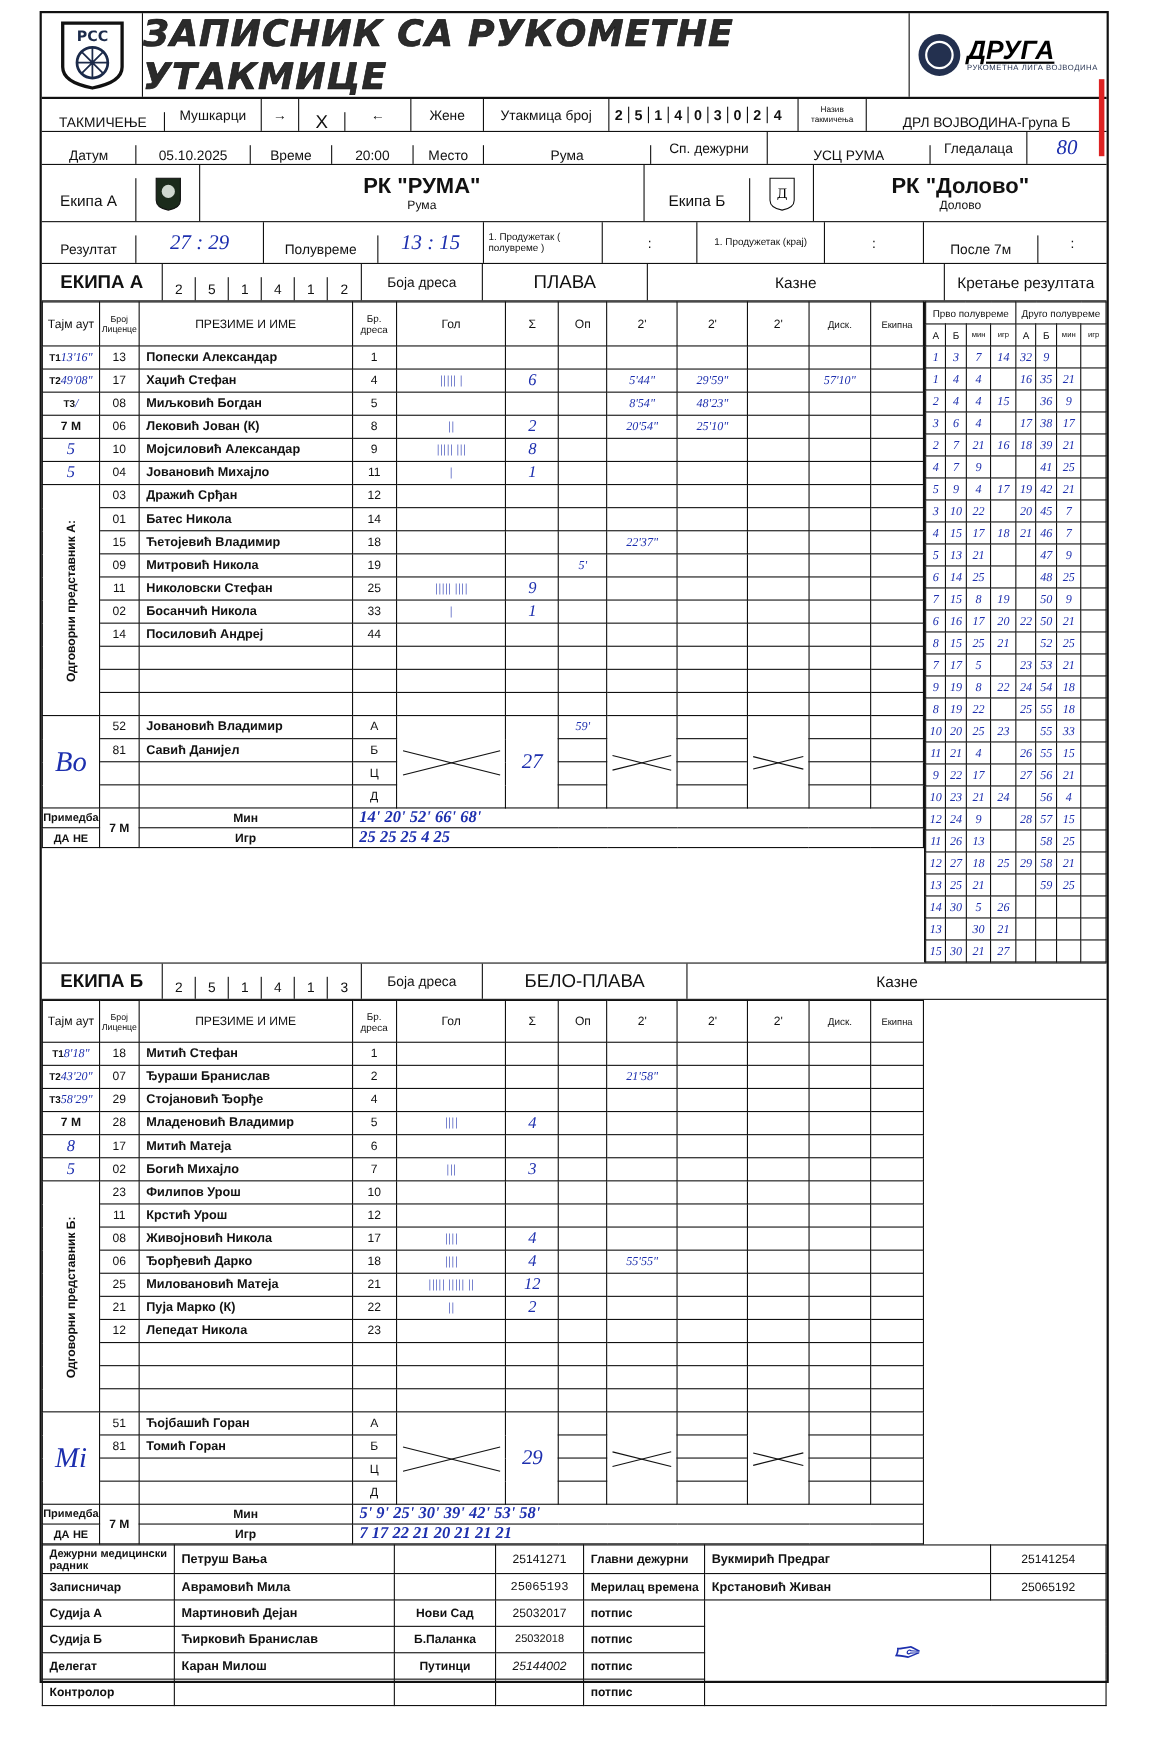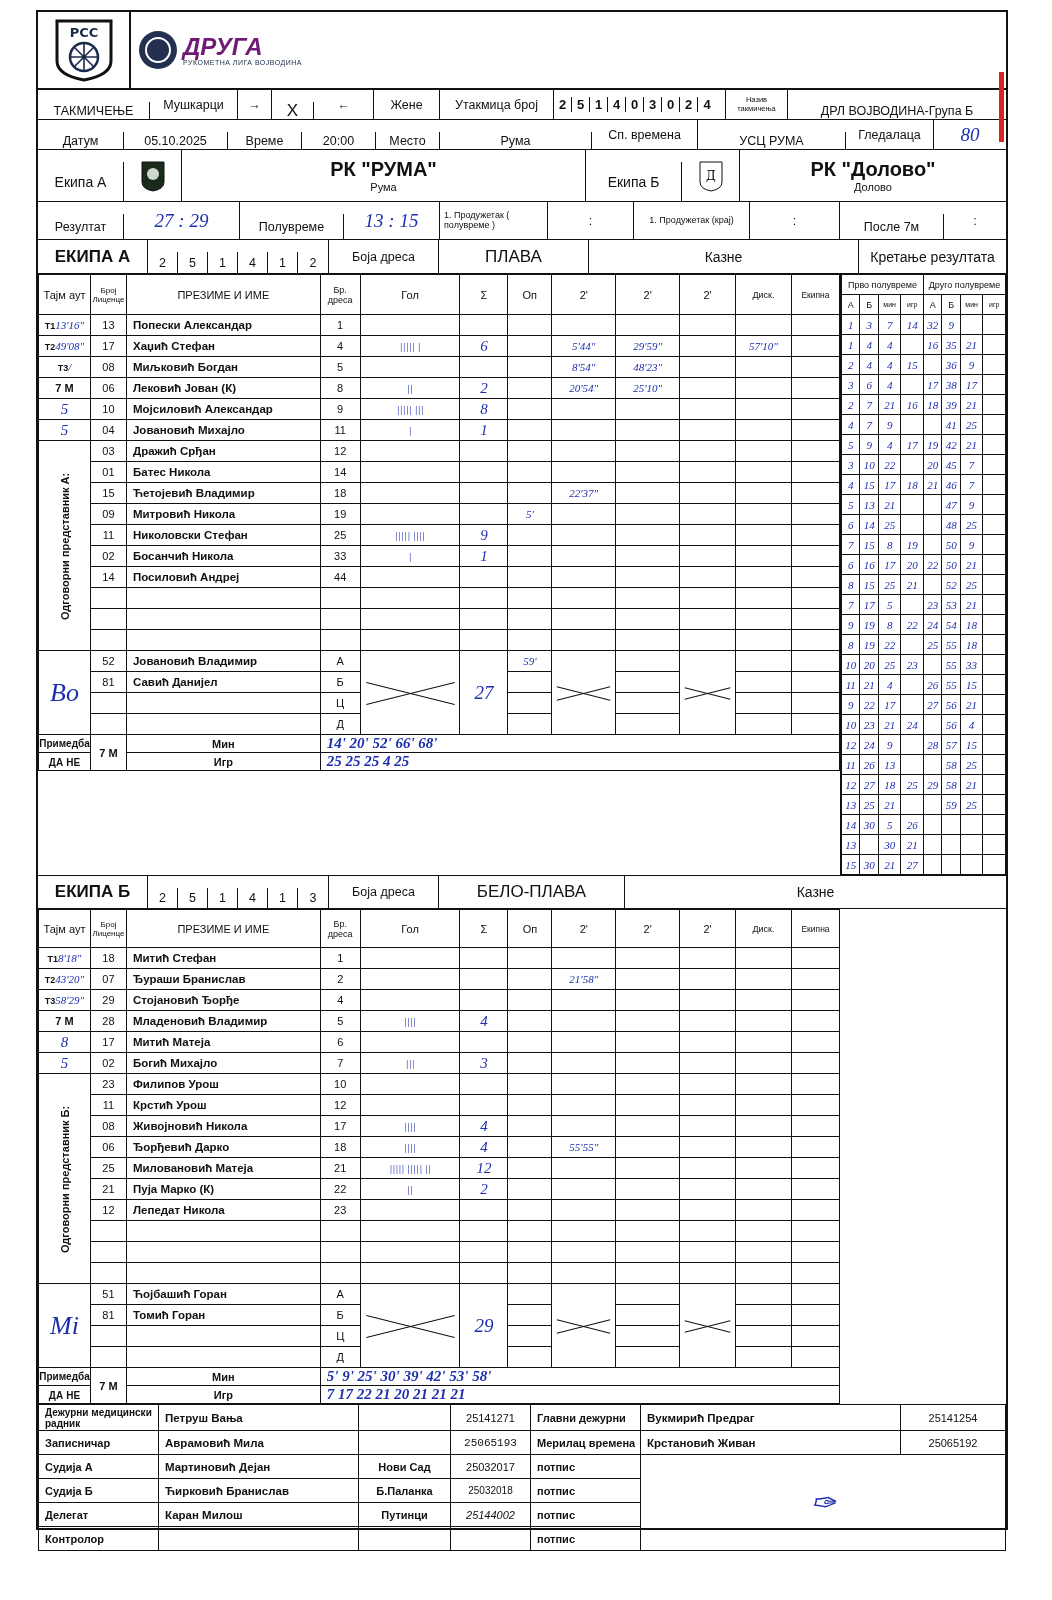--- a/index.html
+++ b/index.html
@@ -28,21 +28,21 @@
   .title span {
     font-family:"DejaVu Sans", sans-serif;
     font-weight:bold; font-style:italic; font-size:33px;
     letter-spacing:1px;
     color:#2b2b2b;
     -webkit-text-stroke:0.6px #111;
   }
   .rlogo { width:180px; border-left:1px solid #111; display:flex; align-items:center; gap:6px; padding-left:8px;}
   .rlogo .ball { width:38px; height:38px; border-radius:50%; background:#23304f; position:relative;}
   .rlogo .ball:after{ content:""; position:absolute; inset:6px; border-radius:50%; border:2px solid #fff;}
-  .rlogo .t1 { font-weight:bold; font-size:24px; font-style:italic; color:#701a75; line-height:1; }
+  .rlogo .t1 { font-weight:bold; font-size:24px; font-style:italic; color:#000000; line-height:1;text-decoration:underline; }
   .rlogo .t2 { font-size:7px; color:#23304f; letter-spacing:0.5px;}
 
   
   .line { display:flex; border-bottom:1px solid #111; }
   .cell { border-right:1px solid #111; display:flex; align-items:center; justify-content:center; font-size:12.5px; padding:0 4px; }
   .cell:last-child { border-right:none; }
   .bold { font-weight:normal;margin-top:12px; }
 
   .digitbox { display:flex; }
   .digitbox div { width:18px; border-right:1px solid #111; text-align:center; font-weight:bold; font-size:13px; }
@@ -75,20 +75,23 @@
 <div class="sheet">
 
   <div class="hdr">
     <div class="logo">
       <svg width="62" height="66" viewBox="0 0 62 66">
         <path d="M4 4 h54 v40 q0 14 -27 19 Q4 58 4 44 Z" fill="#fff" stroke="#111" stroke-width="3"></path>
         <text x="31" y="20" font-size="13" font-weight="bold" text-anchor="middle" fill="#1b2a4a" font-family="DejaVu Sans, sans-serif">РСС</text>
         <circle cx="31" cy="40" r="14" fill="none" stroke="#1b2a4a" stroke-width="2.5"></circle>
         <path d="M17 40 h28 M31 26 v28 M21 30 l20 20 M41 30 L21 50" stroke="#1b2a4a" stroke-width="1.6" fill="none"></path>
       </svg>
+    </div>
+    <div class="title">
+      <span>ЗАПИСНИК СА РУКОМЕТНЕ УТАКМИЦЕ</span>
     </div>
     <div class="rlogo">
       <div class="ball"></div>
       <div>
         <div class="t1">ДРУГА</div>
         <div class="t2">РУКОМЕТНА ЛИГА ВОЈВОДИНА</div>
       </div>
     </div>
   </div>
 
@@ -117,21 +120,21 @@
     <div class="cell bold" style="flex:1;">ДРЛ ВОЈВОДИНА-Група Б</div>
   </div>
 
   <div class="line" style="height:30px;">
     <div class="cell bold" style="width:86px;">Датум</div>
     <div class="cell bold" style="width:104px;">05.10.2025</div>
     <div class="cell bold" style="width:74px;">Време</div>
     <div class="cell bold" style="width:74px;">20:00</div>
     <div class="cell bold" style="width:64px;">Место</div>
     <div class="cell bold" style="width:152px;">Рума</div>
-    <div class="cell" style="width:106px;">Сп. времена</div>
+    <div class="cell" style="width:106px;">Сп. дежурни</div>
     <div class="cell bold" style="width:148px;">УСЦ РУМА</div>
     <div class="cell" style="width:88px;">Гледалаца</div>
     <div class="cell" style="flex:1;">
         <span class="hw lg">80</span>
       </div>
   </div>
 
   <div class="line" style="height:52px;">
     <div class="cell bold" style="width:86px;font-size:14px;">Екипа А</div>
     <div class="cell" style="width:58px;">

